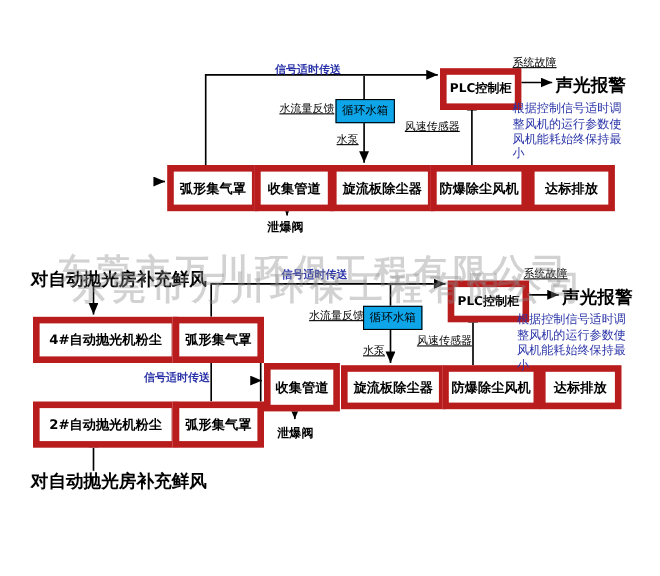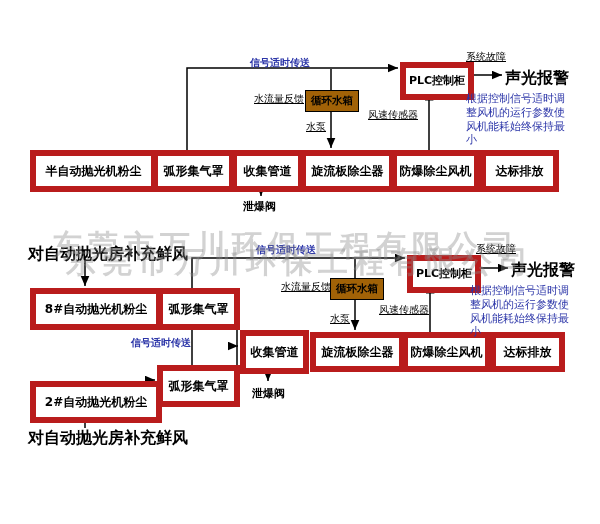--- a/index.html
+++ b/index.html
@@ -2,23 +2,23 @@
 <html><head>
 <meta charset="utf-8">
 <style>
   html,body{margin:0;padding:0;background:#fff;}
   .canvas{position:relative;width:600px;height:524px;background:#ffffff;overflow:hidden;
           font-family:"DejaVu Sans",sans-serif;color:#000;}
   svg.wires{position:absolute;left:0;top:0;z-index:1;}
   .box{position:absolute;z-index:2;border:6px solid #b91c1c;background:#fff;
        display:flex;align-items:center;justify-content:center;text-align:center;
        font-weight:bold;font-size:12px;line-height:1.05;white-space:nowrap;}
-  .box-sm{position:absolute;z-index:2;border:1.5px solid #000;background:#a16207;
+  .box-sm{position:absolute;z-index:2;border:1.5px solid #000;background:#0ea5e9;
        display:flex;align-items:center;justify-content:center;text-align:center;
-       font-weight:bold;font-size:10.5px;white-space:nowrap;}
+       font-weight:normal;font-size:10.5px;white-space:nowrap;}
   .lbl{position:absolute;z-index:2;font-size:10px;white-space:nowrap;text-decoration:underline;}
   .lbl-b{position:absolute;z-index:2;font-size:16px;font-weight:bold;white-space:nowrap;}
   .lbl-relief{position:absolute;z-index:2;font-size:11px;font-weight:bold;white-space:nowrap;}
   .signal{position:absolute;z-index:2;font-size:10px;font-weight:bold;color:#2b35a8;white-space:nowrap;}
   .note{position:absolute;z-index:2;font-size:11px;line-height:1.25;color:#2b35a8;}
   .watermark{position:absolute;z-index:5;font-size:30px;font-weight:bold;letter-spacing:6px;
        color:#8a8a8a;opacity:0.38;white-space:nowrap;pointer-events:none;}
 </style>
 </head>
 <body>
@@ -67,42 +67,41 @@
       <line x1="355" y1="298" x2="355" y2="330" marker-end="url(#arr)"></line>
 
       <line x1="430" y1="332" x2="430" y2="283" marker-end="url(#arr)"></line>
 
       <line x1="268" y1="362" x2="268" y2="381" marker-end="url(#arr)"></line>
 
       <line x1="85" y1="428" x2="85" y2="397" marker-end="url(#arr)"></line>
     </g>
   </svg>
 
-  <div class="box" style="left:30px;top:150px;width:115px;height:30px;">半自动抛光机粉尘</div>
   <div class="box" style="left:152px;top:150px;width:71px;height:30px;">弧形集气罩</div>
   <div class="box" style="left:231px;top:150px;width:61px;height:30px;">收集管道</div>
   <div class="box" style="left:300px;top:150px;width:83px;height:30px;">旋流板除尘器</div>
   <div class="box" style="left:391px;top:150px;width:77px;height:30px;">防爆除尘风机</div>
   <div class="box" style="left:480px;top:150px;width:67px;height:30px;">达标排放</div>
   <div class="box" style="left:400px;top:62px;width:62px;height:26px;font-size:11px;">PLC控制柜</div>
   <div class="box-sm" style="left:305px;top:90px;width:52px;height:20px;">循环水箱</div>
 
   <div class="signal" style="left:250px;top:56px;">信号适时传送</div>
   <div class="lbl" style="left:466px;top:50px;">系统故障</div>
   <div class="lbl-b" style="left:505px;top:68px;">声光报警</div>
   <div class="lbl" style="left:254px;top:92px;">水流量反馈</div>
   <div class="lbl" style="left:306px;top:120px;">水泵</div>
   <div class="lbl" style="left:368px;top:108px;">风速传感器</div>
   <div class="note" style="left:466px;top:92px;width:102px;">根据控制信号适时调整风机的运行参数使风机能耗始终保持最小</div>
   <div class="lbl-relief" style="left:243px;top:199px;">泄爆阀</div>
 
   <div class="lbl-b" style="left:28px;top:244px;">对自动抛光房补充鲜风</div>
-  <div class="box" style="left:30px;top:288px;width:120px;height:30px;">8#自动抛光机粉尘</div>
+  <div class="box" style="left:30px;top:288px;width:120px;height:30px;">4#自动抛光机粉尘</div>
   <div class="box" style="left:157px;top:288px;width:71px;height:30px;">弧形集气罩</div>
-  <div class="box" style="left:30px;top:365px;width:120px;height:30px;margin-top:16px;">2#自动抛光机粉尘</div>
+  <div class="box" style="left:30px;top:365px;width:120px;height:30px;">2#自动抛光机粉尘</div>
   <div class="box" style="left:157px;top:365px;width:71px;height:30px;">弧形集气罩</div>
   <div class="box" style="left:240px;top:330px;width:57px;height:32px;">收集管道</div>
   <div class="box" style="left:310px;top:332px;width:83px;height:28px;">旋流板除尘器</div>
   <div class="box" style="left:402px;top:332px;width:77px;height:28px;">防爆除尘风机</div>
   <div class="box" style="left:490px;top:332px;width:63px;height:28px;">达标排放</div>
   <div class="box" style="left:407px;top:255px;width:62px;height:26px;font-size:11px;">PLC控制柜</div>
   <div class="box-sm" style="left:330px;top:278px;width:52px;height:20px;">循环水箱</div>
 
   <div class="signal" style="left:256px;top:243px;">信号适时传送</div>
   <div class="signal" style="left:131px;top:336px;">信号适时传送</div>

